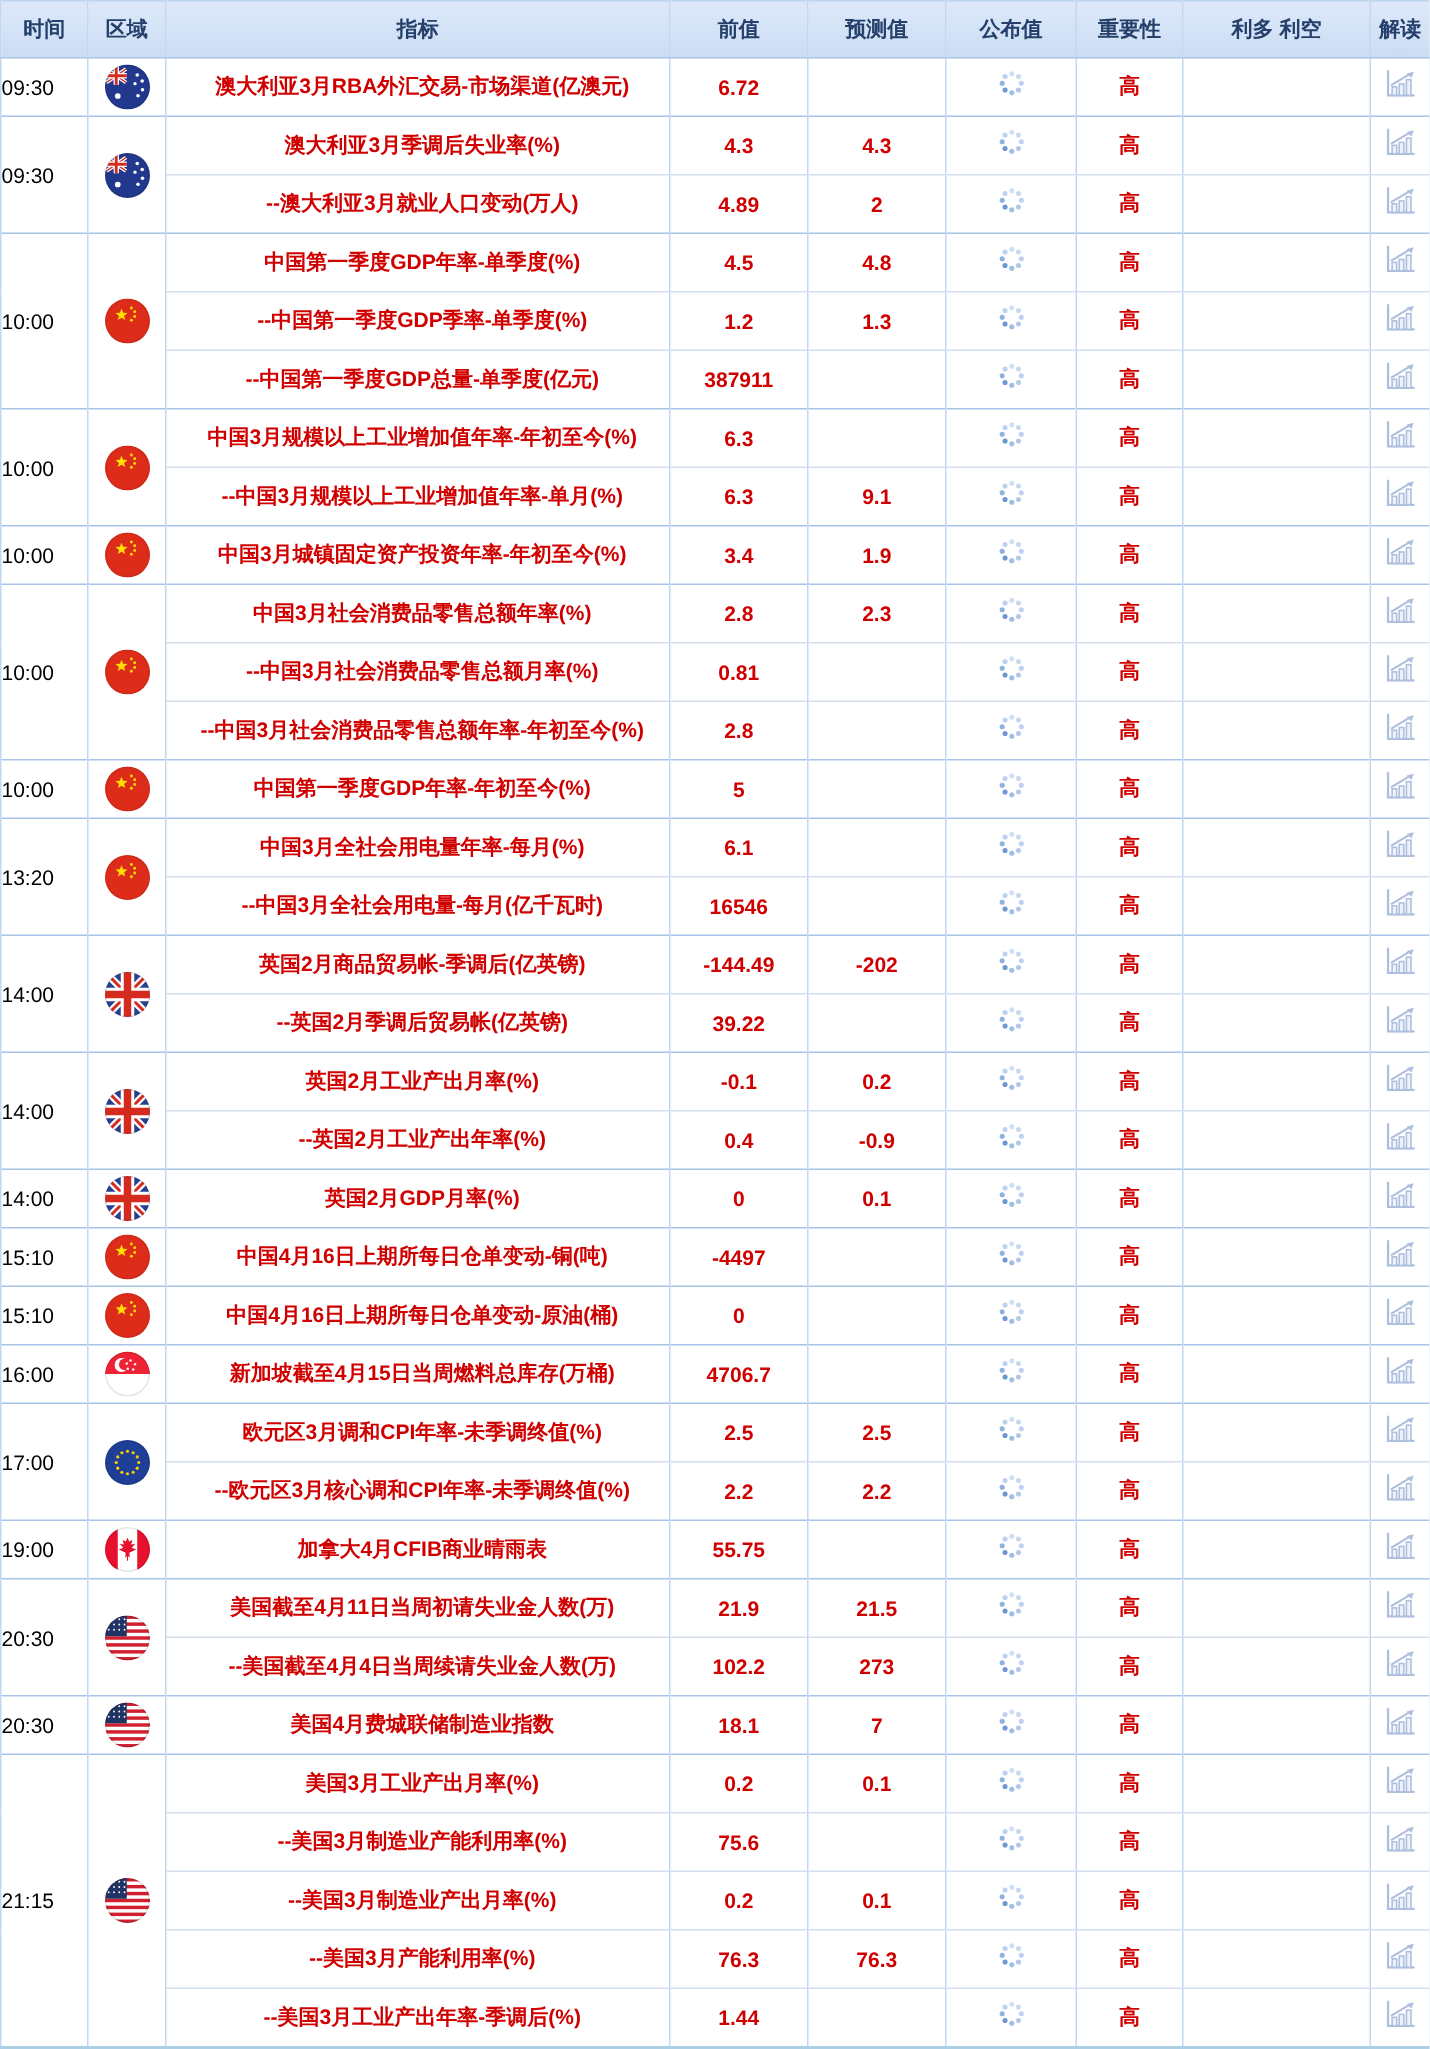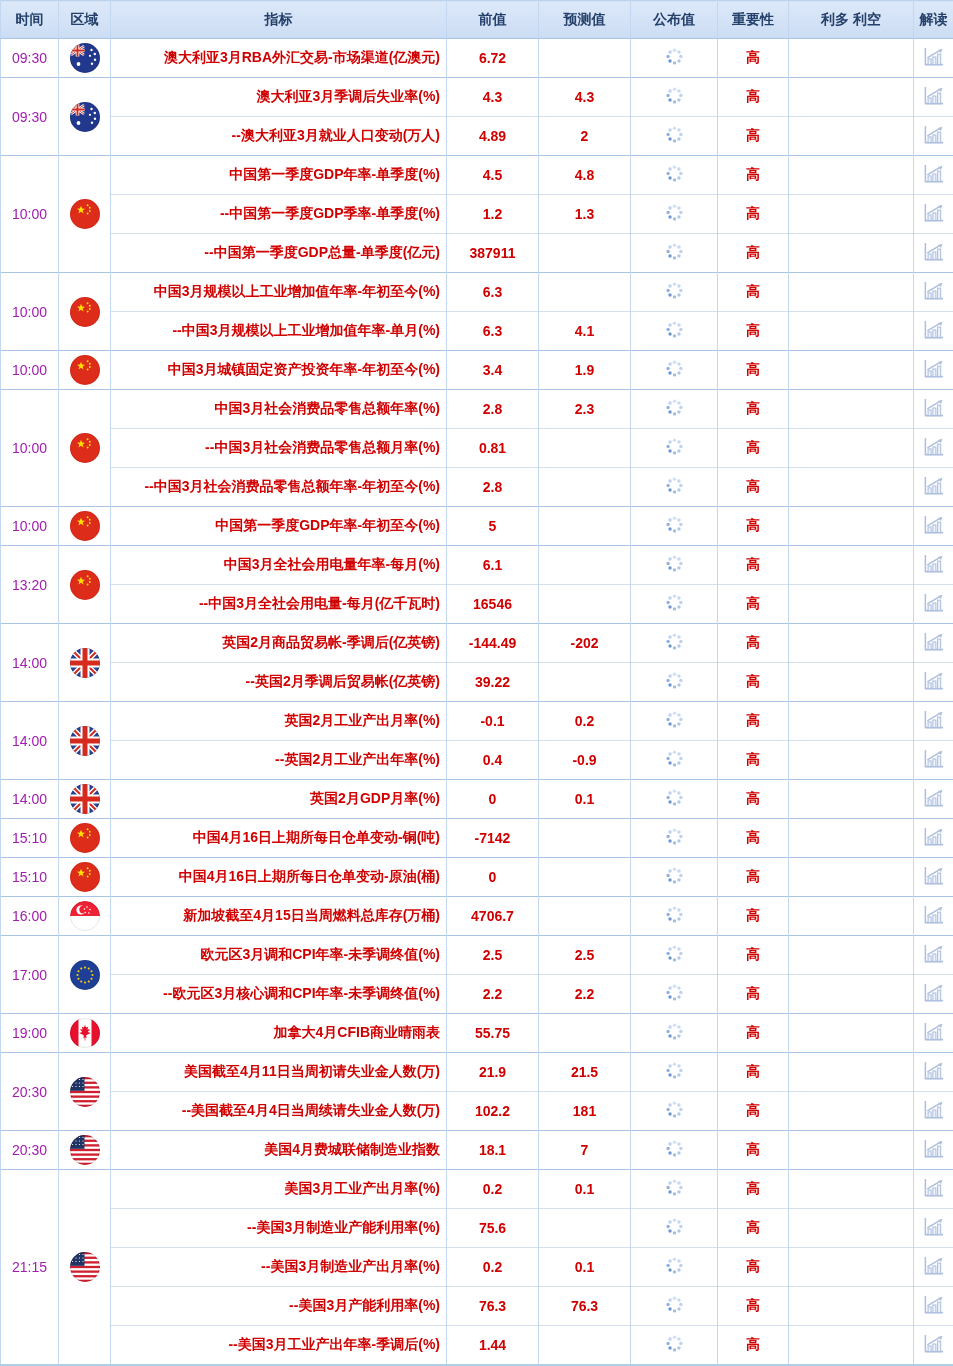--- a/index.html
+++ b/index.html
@@ -8,23 +8,23 @@
   #page{width:953px;height:1366px;}
   table{width:953px;height:1366px;border-collapse:collapse;table-layout:fixed;
         border:1px solid #bcd3ee;border-bottom:2px solid #aecfe8;}
   th,td{padding:0;border-left:1px solid #c3d8f0;border-right:1px solid #c3d8f0;}
   thead th{height:37px;background:linear-gradient(#dde9fa,#cbdcf3);
            color:#25406b;font-size:14px;font-weight:bold;text-align:center;
            border-bottom:1px solid #a8c4e6;}
   tbody tr{height:39px;}
   tbody td{border-top:1px solid #d5e0ef;background:#fff;}
   tr.group-start td{border-top:1px solid #a8c4e6;}
-  td.c-time{color:#a21caf;font-size:14px;text-align:center;}
+  td.c-time{color:#000000;font-size:14px;text-align:left;}
   td.c-region{text-align:center;vertical-align:middle;}
-  td.c-ind{color:#d10000;font-weight:bold;font-size:14px;text-align:right;
+  td.c-ind{color:#d10000;font-weight:bold;font-size:14px;text-align:center;
            padding:0 6px 0 12px;white-space:nowrap;overflow:hidden;}
   td.c-num,td.c-imp{color:#d10000;font-weight:bold;font-size:14px;text-align:center;
            white-space:nowrap;}
   td.c-pub,td.c-int{text-align:center;vertical-align:middle;}
   td.c-bb{background:#fff;}
   .flag{width:30px;height:30px;display:block;margin:0 auto;}
   .icon-btn{display:inline-block;line-height:0;cursor:pointer;}
   .spin{display:inline-block;line-height:0;}
 </style>
 </head>
@@ -294,21 +294,21 @@
                 <rect x="6.3" y="13.5" width="3.2" height="6" fill="#eef3fb" stroke="#aebfdd" stroke-width="1.1"></rect>
                 <rect x="11.3" y="11.5" width="3.2" height="8" fill="#eef3fb" stroke="#aebfdd" stroke-width="1.1"></rect>
                 <rect x="16.3" y="8.5" width="3.2" height="11" fill="#eef3fb" stroke="#aebfdd" stroke-width="1.1"></rect>
                 <path d="M5.5 12.5 L18 5" stroke="#aebfdd" stroke-width="1.5"></path>
                 <polygon points="21.5,3 16.5,4.2 19.8,7.4" fill="#aebfdd"></polygon>
               </svg></span></td>
         </tr>
         <tr>
           <td class="c-ind">--中国3月规模以上工业增加值年率-单月(%)</td>
           <td class="c-num">6.3</td>
-          <td class="c-num">4.1</td>
+          <td class="c-num">9.1</td>
           <td class="c-pub"><span class="spin"><svg width="17" height="17" viewBox="0 0 16 16">
                 <circle cx="14" cy="8" r="1.6" fill="#bcd2ee"></circle>
                 <circle cx="12.2" cy="12.2" r="1.6" fill="#b0c9ea"></circle>
                 <circle cx="8" cy="14" r="1.6" fill="#a0bde4"></circle>
                 <circle cx="3.8" cy="12.2" r="1.6" fill="#6d97d2"></circle>
                 <circle cx="2" cy="8" r="1.6" fill="#8fb2e0"></circle>
                 <circle cx="3.8" cy="3.8" r="1.6" fill="#bcd2ee"></circle>
                 <circle cx="8" cy="2" r="1.6" fill="#cfdff4"></circle>
                 <circle cx="12.2" cy="3.8" r="1.6" fill="#c6d9f1"></circle>
               </svg></span></td>
@@ -711,21 +711,21 @@
                   <rect width="30" height="30" fill="#de2c1a"></rect>
                   <polygon fill="#ffde00" points="11,6.8 12.1,9.5 15,9.7 12.7,11.6 13.5,14.4 11,12.8 8.5,14.4 9.3,11.6 7,9.7 9.9,9.5"></polygon>
                   <circle cx="17.6" cy="6.3" r="0.95" fill="#ffde00"></circle>
                   <circle cx="19.8" cy="8.8" r="0.95" fill="#ffde00"></circle>
                   <circle cx="19.8" cy="12" r="0.95" fill="#ffde00"></circle>
                   <circle cx="17.6" cy="14.5" r="0.95" fill="#ffde00"></circle>
                 </g>
                 <circle cx="15" cy="15" r="14.5" fill="none" stroke="rgba(0,0,0,0.07)"></circle>
               </svg></span></td>
           <td class="c-ind">中国4月16日上期所每日仓单变动-铜(吨)</td>
-          <td class="c-num">-7142</td>
+          <td class="c-num">-4497</td>
           <td class="c-num"></td>
           <td class="c-pub"><span class="spin"><svg width="17" height="17" viewBox="0 0 16 16">
                 <circle cx="14" cy="8" r="1.6" fill="#bcd2ee"></circle>
                 <circle cx="12.2" cy="12.2" r="1.6" fill="#b0c9ea"></circle>
                 <circle cx="8" cy="14" r="1.6" fill="#a0bde4"></circle>
                 <circle cx="3.8" cy="12.2" r="1.6" fill="#6d97d2"></circle>
                 <circle cx="2" cy="8" r="1.6" fill="#8fb2e0"></circle>
                 <circle cx="3.8" cy="3.8" r="1.6" fill="#bcd2ee"></circle>
                 <circle cx="8" cy="2" r="1.6" fill="#cfdff4"></circle>
                 <circle cx="12.2" cy="3.8" r="1.6" fill="#c6d9f1"></circle>
@@ -976,21 +976,21 @@
                 <rect x="6.3" y="13.5" width="3.2" height="6" fill="#eef3fb" stroke="#aebfdd" stroke-width="1.1"></rect>
                 <rect x="11.3" y="11.5" width="3.2" height="8" fill="#eef3fb" stroke="#aebfdd" stroke-width="1.1"></rect>
                 <rect x="16.3" y="8.5" width="3.2" height="11" fill="#eef3fb" stroke="#aebfdd" stroke-width="1.1"></rect>
                 <path d="M5.5 12.5 L18 5" stroke="#aebfdd" stroke-width="1.5"></path>
                 <polygon points="21.5,3 16.5,4.2 19.8,7.4" fill="#aebfdd"></polygon>
               </svg></span></td>
         </tr>
         <tr>
           <td class="c-ind">--美国截至4月4日当周续请失业金人数(万)</td>
           <td class="c-num">102.2</td>
-          <td class="c-num">181</td>
+          <td class="c-num">273</td>
           <td class="c-pub"><span class="spin"><svg width="17" height="17" viewBox="0 0 16 16">
                 <circle cx="14" cy="8" r="1.6" fill="#bcd2ee"></circle>
                 <circle cx="12.2" cy="12.2" r="1.6" fill="#b0c9ea"></circle>
                 <circle cx="8" cy="14" r="1.6" fill="#a0bde4"></circle>
                 <circle cx="3.8" cy="12.2" r="1.6" fill="#6d97d2"></circle>
                 <circle cx="2" cy="8" r="1.6" fill="#8fb2e0"></circle>
                 <circle cx="3.8" cy="3.8" r="1.6" fill="#bcd2ee"></circle>
                 <circle cx="8" cy="2" r="1.6" fill="#cfdff4"></circle>
                 <circle cx="12.2" cy="3.8" r="1.6" fill="#c6d9f1"></circle>
               </svg></span></td>

